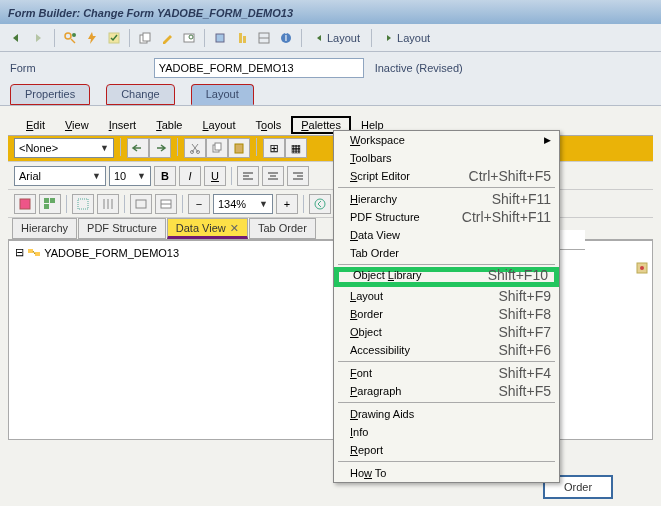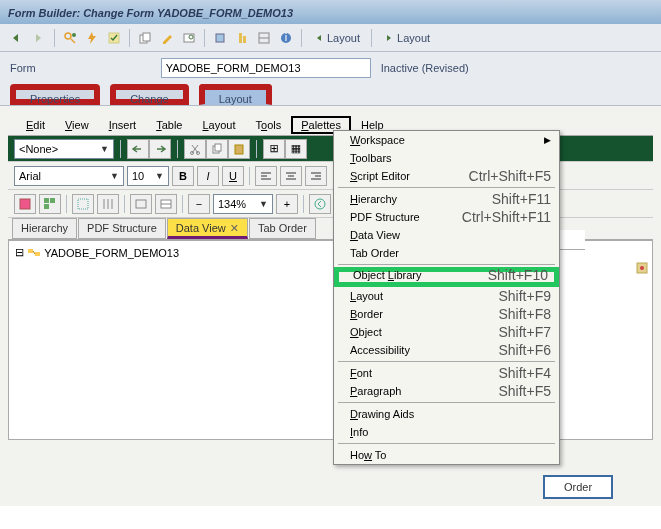--- a/index.html
+++ b/index.html
@@ -1,33 +1,33 @@
 <!DOCTYPE html>
 <html><head>
 <meta charset="utf-8">
 <style>
 *{margin:0;padding:0;box-sizing:border-box;font-family:Tahoma,Arial,sans-serif;font-size:11px}
 body{width:661px;height:529px;background:#fff;overflow:hidden;position:relative}
 .title-bar{background:linear-gradient(#c2d4e6,#8fb2d4);height:24px;padding:4px 8px;font-size:14px;font-weight:bold;font-style:italic;color:#2a3a5a}
 .toolbar{background:#e8ecf0;height:28px;padding:3px 8px;display:flex;align-items:center;gap:4px;border-bottom:1px solid #b5bdc9}
 .tbtn{width:18px;height:18px;display:flex;align-items:center;justify-content:center;cursor:pointer;border:1px solid transparent}
 .sep{width:1px;height:18px;background:#b5bdc9;margin:0 2px}
-.form-row{background:#e8ecf0;padding:6px 10px;display:flex;align-items:center;gap:10px}
+.form-row{background:#e8ecf0;padding:6px 10px;display:flex;align-items:center;gap:3px}
 .form-row label{color:#3a4a6a}
 .form-input{width:210px;height:20px;border:1px solid #8fa5c0;padding:2px 4px;background:#fff}
-.status{color:#3a4a6a;}
+.status{color:#3a4a6a;margin-left:8px}
 .tab-row{background:#e8ecf0;height:22px;display:flex;padding-left:10px;border-bottom:1px solid #b5bdc9}
-.tab{padding:3px 14px;border:6px solid #b91c1c;background:#d1d9e5;color:#3a4a6a;margin-right:10px;border-top-left-radius:4px;border-top-right-radius:4px;cursor:pointer}
+.tab{padding:3px 14px;border:1px solid #b91c1c;background:#d1d9e5;color:#3a4a6a;margin-right:16px;border-top-left-radius:4px;border-top-right-radius:4px;cursor:pointer}
 .tab.active{background:#a5c0e0;border-bottom:1px solid #a5c0e0}
 .layout-area{background:#f2f2ee;padding:8px;height:400px;position:relative}
 .menu-bar{background:#f2f2ee;height:22px;display:flex;align-items:center;padding:0 8px;border-bottom:1px solid #aaa}
 .menu-item{padding:3px 10px;cursor:pointer}
 .menu-item u{text-decoration:underline}
 .menu-item.hl{border:2px solid #000000;padding:1px 8px}
-.ed-toolbar{background:#14532d;height:26px;display:flex;align-items:center;padding:2px 6px;border-bottom:1px solid #ccc}
+.ed-toolbar{background:#eab308;height:26px;display:flex;align-items:flex-start;padding:2px 6px;border-bottom:1px solid #ccc}
 .ed-toolbar2{background:#f2f2ee;height:28px;display:flex;align-items:center;padding:2px 6px;border-bottom:1px solid #ccc;gap:3px}
 .combo{height:20px;border:1px solid #7a8a9a;background:#fff;padding:1px 4px;display:flex;align-items:center;justify-content:space-between}
 .combo .arr{font-size:9px;color:#333}
 .btn-sm{width:22px;height:20px;border:1px solid #aaa;background:#f0f0f0;display:flex;align-items:center;justify-content:center;cursor:pointer}
 .inner-tabs{background:#f2f2ee;height:22px;display:flex;border-bottom:1px solid #aaa;padding-left:4px}
 .itab{padding:3px 8px;border:1px solid #aaa;background:#eee;margin-right:1px;cursor:pointer;color:#333;font-size:11px}
 .itab.active{background:#fde047;border-bottom:3px solid #701a75}
 .itab .x{margin-left:4px;color:#666}
 .tree{background:#fff;border:1px solid #aaa;height:200px;padding:4px;position:relative}
 .tree-item{padding:1px 2px;display:flex;align-items:center;gap:3px}
@@ -224,20 +224,24 @@
         </div>
         <div class="dd-sep"></div>
         <div class="dd-item">
           <span><u>D</u>rawing Aids</span>
           <span class="sc"></span>
         </div>
         <div class="dd-item">
           <span><u>I</u>nfo</span>
           <span class="sc"></span>
         </div>
+        <div class="dd-item">
+          <span><u>R</u>eport</span>
+          <span class="sc"></span>
+        </div>
         <div class="dd-sep"></div>
         <div class="dd-item">
           <span>Ho<u>w</u> To</span>
           <span class="sc"></span>
         </div>
       </div>
   </div>
 
   <div class="ed-toolbar">
     <div class="combo" style="width:100px">
@@ -273,21 +277,21 @@
         <svg width="12" height="12">
           <rect x="2" y="2" width="8" height="9" fill="#d5b060" stroke="#a80"></rect>
         </svg>
       </div>
     <div class="sep" style="margin:0 6px"></div>
     <div class="btn-sm">⊞</div>
     <div class="btn-sm">▦</div>
   </div>
 
   <div class="ed-toolbar2">
-    <div class="combo" style="width:110px">
+    <div class="combo" style="width:92px">
         <span>Arial</span>
         <span class="arr">▼</span>
       </div>
     <div class="combo" style="width:42px">
         <span>10</span>
         <span class="arr">▼</span>
       </div>
     <div class="btn-sm">
         <b>B</b>
       </div>

